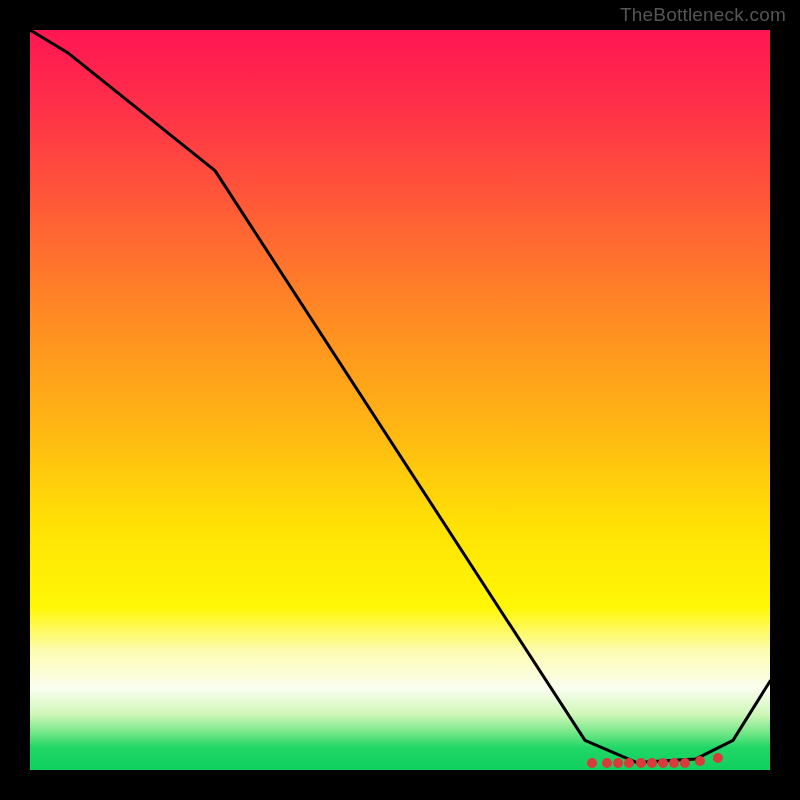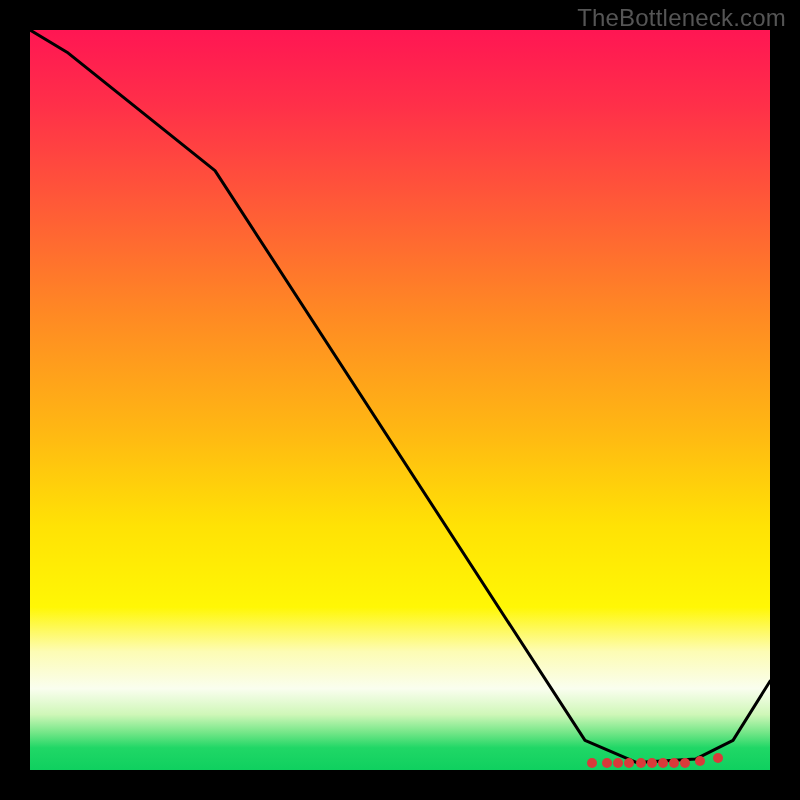--- a/index.html
+++ b/index.html
@@ -14,21 +14,21 @@
     position: relative;
     width: 800px;
     height: 800px;
     background: #000;
   }
   .attribution {
     position: absolute;
     top: 4px;
     right: 14px;
     color: #555;
-    font-size: 24px;
+    font-size: 19px;
     font-weight: 500;
     letter-spacing: 0.2px;
   }
   .plot-area {
     position: absolute;
     left: 30px;
     top: 30px;
     width: 740px;
     height: 740px;
     overflow: hidden;

